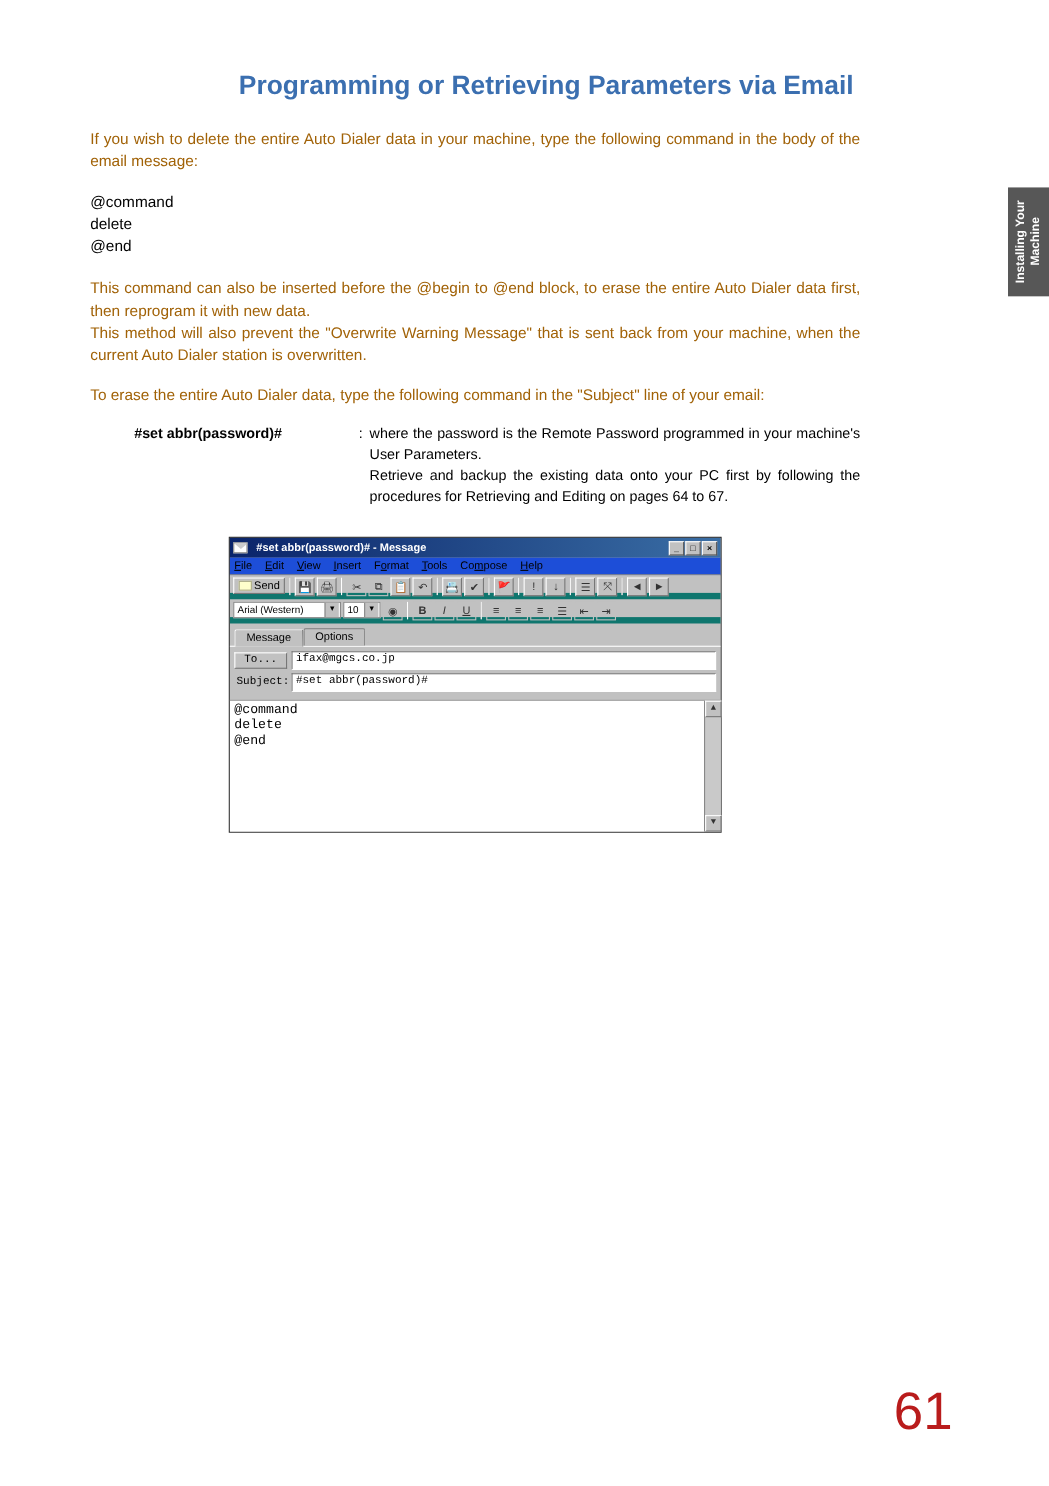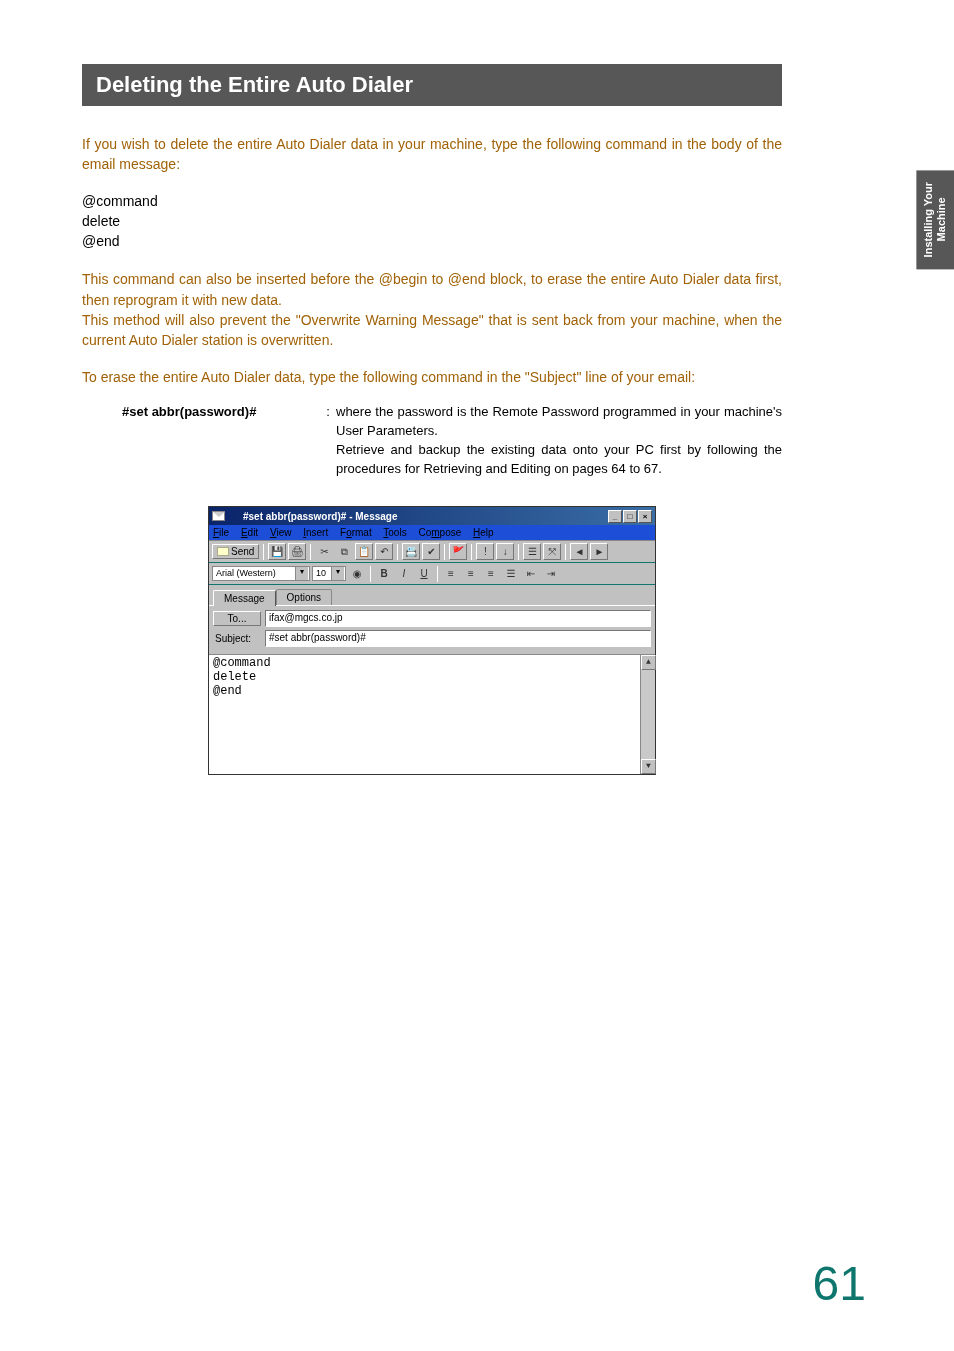--- a/index.html
+++ b/index.html
@@ -83,21 +83,21 @@
     .ew-titlebar {
       background: linear-gradient(to right, #0a246a, #3a6ea5);
       color: #fff;
       display: flex;
       align-items: center;
       justify-content: space-between;
       padding: 2px 3px;
       font-weight: bold;
       height: 18px;
     }
-    .ew-titlebar .left { display: flex; align-items: center; gap: 18px; }
+    .ew-titlebar .left { display: flex; align-items: center; gap: 8px; }
     .ew-titlebar .envelope {
       width: 13px; height: 10px; background: #fff;
       border: 1px solid #888;
       position: relative;
     }
     .ew-titlebar .envelope:before {
       content: ""; position: absolute; left: 0; right: 0; top: 0;
       border-left: 6px solid transparent; border-right: 6px solid transparent;
       border-top: 5px solid #ccc;
     }
@@ -108,22 +108,22 @@
       font-size: 8px; line-height: 11px; text-align: center; color: #000;
     }
     .ew-menu {
       background: #1d4ed8; padding: 2px 4px;
       border-bottom: 1px solid #888;
     }
     .ew-menu span { margin-right: 9px; }
     .ew-menu u { text-decoration: underline; }
     .ew-toolbar, .ew-toolbar2 {
       background: #c1c1c1; padding: 2px 3px;
-      border-bottom: 1px solid #0f766e;
-      display: flex; align-items: center; gap: 2px;
+      border-bottom: 6px solid #0f766e;
+      display: flex; align-items: flex-start; gap: 2px;
       height: 22px;
     }
     .tbtn {
       width: 18px; height: 17px;
       border: 1px solid #c1c1c1;
       display: inline-flex; align-items: center; justify-content: center;
       font-size: 10px; color: #333;
     }
     .tbtn.raised {
       border: 1px solid #fff; border-right-color: #777; border-bottom-color: #777;
@@ -152,20 +152,21 @@
     }
     .tab {
       border: 1px solid #888; border-bottom: none;
       background: #c1c1c1; padding: 2px 10px; font-size: 10px;
       border-top-left-radius: 2px; border-top-right-radius: 2px;
     }
     .tab.active { background: #c1c1c1; border-color: #fff #555 #c1c1c1 #fff; position: relative; top: 1px; }
     .fields {
       background: #c1c1c1; padding: 4px;
       border-top: 1px solid #fff;
+      font-family: Liberation Mono, monospace;
     }
     .frow { display: flex; align-items: center; margin-bottom: 3px; gap: 4px; }
     .fbtn {
       width: 48px; text-align: center; padding: 1px 0;
       border: 1px solid #fff; border-right-color: #777; border-bottom-color: #777;
       background: #c1c1c1; font-size: 10px;
     }
     .flabel { width: 48px; font-size: 10px; text-align: left; padding-left: 2px; }
     .finput {
       flex: 1; border: 1px solid #777; border-right-color: #fff; border-bottom-color: #fff;
@@ -188,31 +189,31 @@
       text-align: center; font-size: 8px; line-height: 12px; color: #333;
       position: absolute;
     }
     .scroll-v .arr.up { top: 0; }
     .scroll-v .arr.down { bottom: 0; }
     .page-num {
       position: absolute;
       right: 88px;
       bottom: 40px;
       font-size: 48px;
-      color: #0f766e;
+      color: #b91c1c;
       font-weight: normal;
     }
   </style>
 </head>
 <body>
 
 <div class="side-tab">Installing Your<br>Machine</div>
 
 <div class="content">
-  <div class="section-bar">Deleting the Entire Auto Dialer</div>
+  <div class="chapter-title">Programming or Retrieving Parameters via Email</div>
 
   <p class="body-text block">If you wish to delete the entire Auto Dialer data in your machine, type the following command in the body of the email message:</p>
 
   <div class="cmd-block">
     <div>@command</div>
     <div>delete</div>
     <div>@end</div>
   </div>
 
   <p class="body-text">This command can also be inserted before the @begin to @end block, to erase the entire Auto Dialer data first, then reprogram it with new data.</p>

